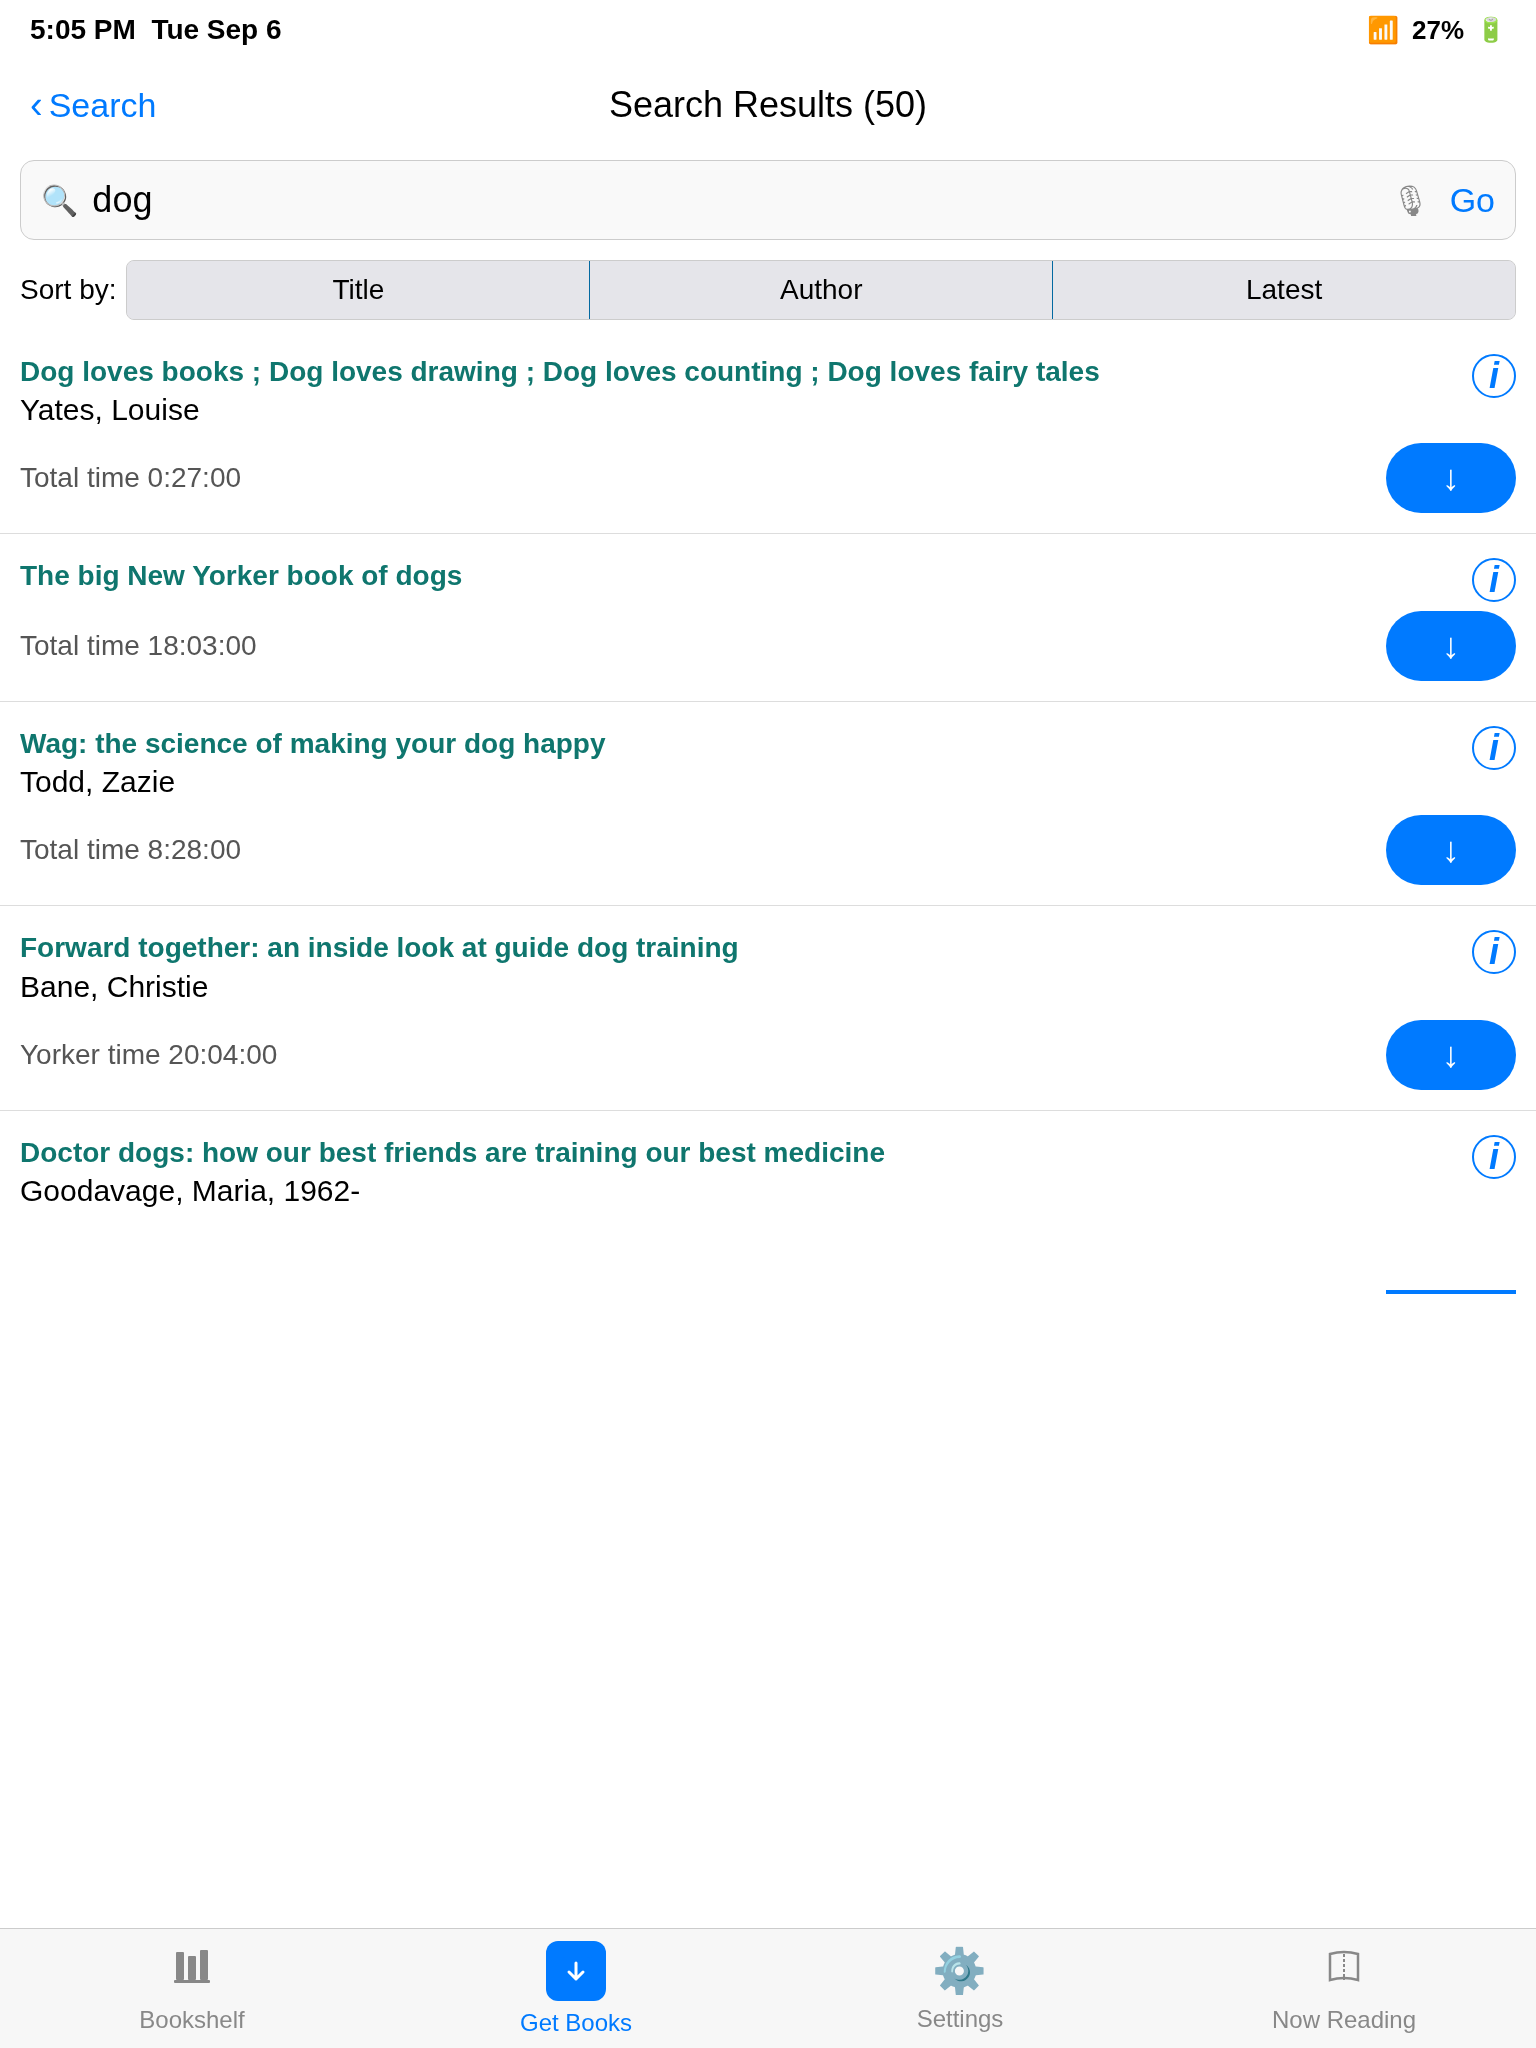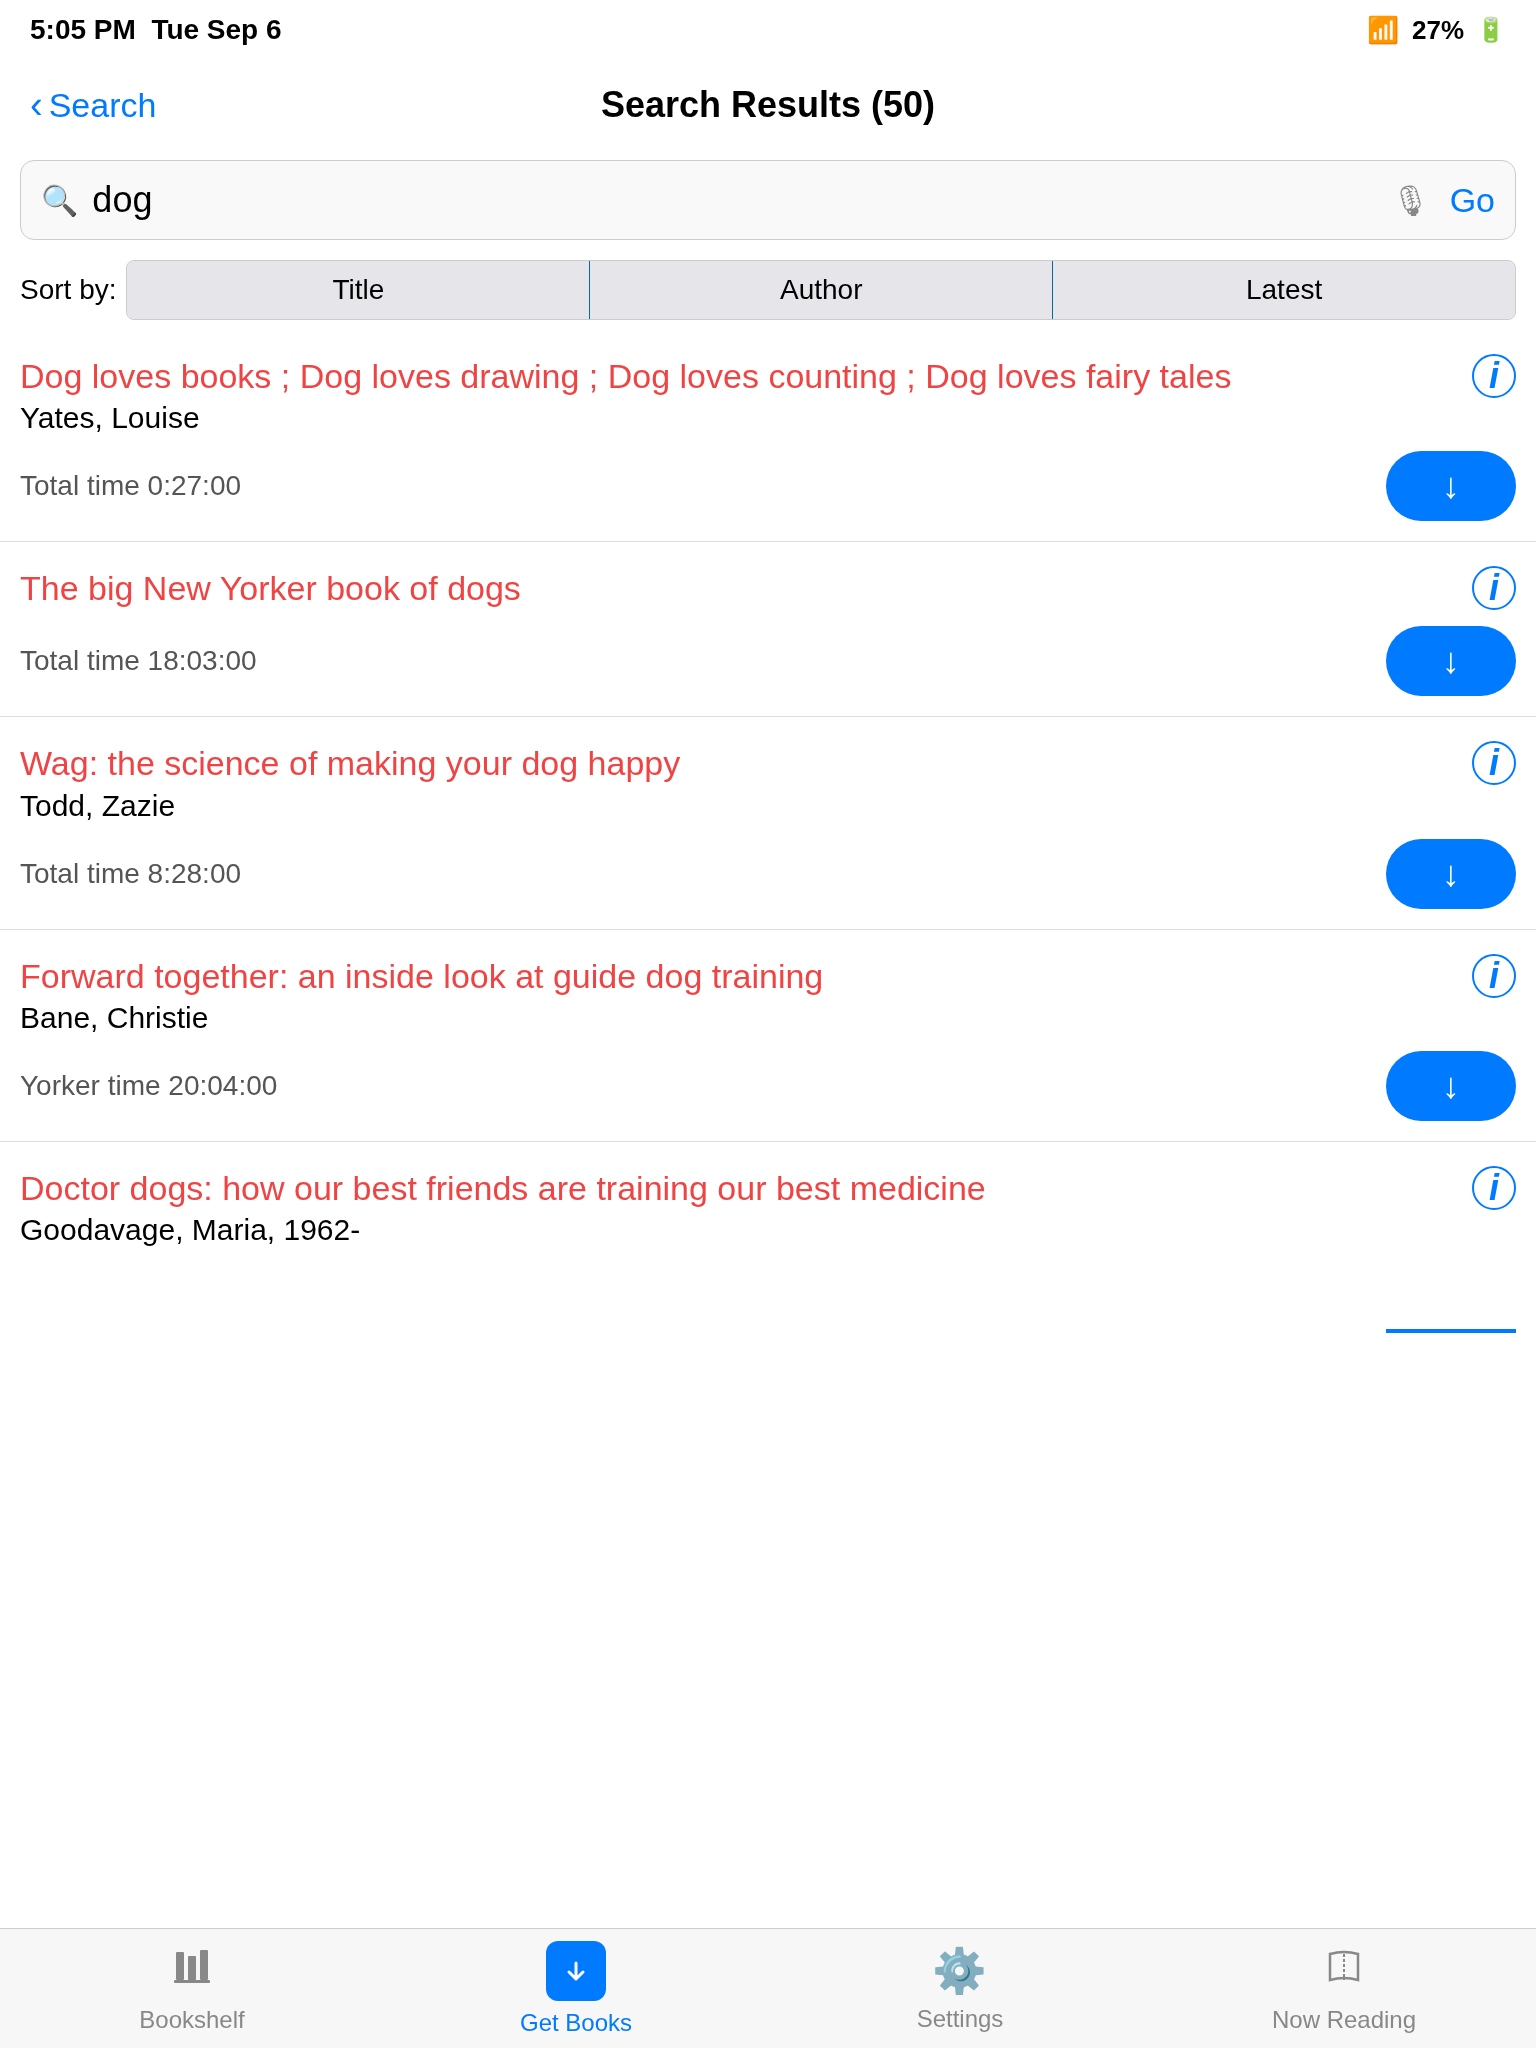--- a/index.html
+++ b/index.html
@@ -37,21 +37,21 @@
       position: absolute;
       left: 30px;
       color: #007AFF;
       font-size: 34px;
       display: flex;
       align-items: center;
       gap: 6px;
       cursor: pointer;
     }
     .back-chevron { font-size: 38px; font-weight: 300; }
-    .header-title { font-size: 36px; font-weight: 700; color: #000; }
+    .header-title { font-size: 36px; font-weight: 400; color: #000; }
 
     
     .search-bar {
       display: flex;
       align-items: center;
       margin: 10px 20px;
       border: 1.5px solid #ccc;
       border-radius: 14px;
       padding: 14px 20px;
       background: #f9f9f9;
@@ -112,23 +112,23 @@
       margin-top: 10px;
     }
 
     .result-item {
       padding: 24px 20px 0;
       border-bottom: 1px solid #ddd;
       position: relative;
     }
 
     .result-title {
-      font-size: 34px;
-      font-weight: 400;
-      color: #ef4444;
+      font-size: 28px;
+      font-weight: 700;
+      color: #0f766e;
       line-height: 1.3;
       padding-right: 80px;
     }
 
     .result-author {
       font-size: 30px;
       color: #000;
       margin-top: 3px;
     }
 

